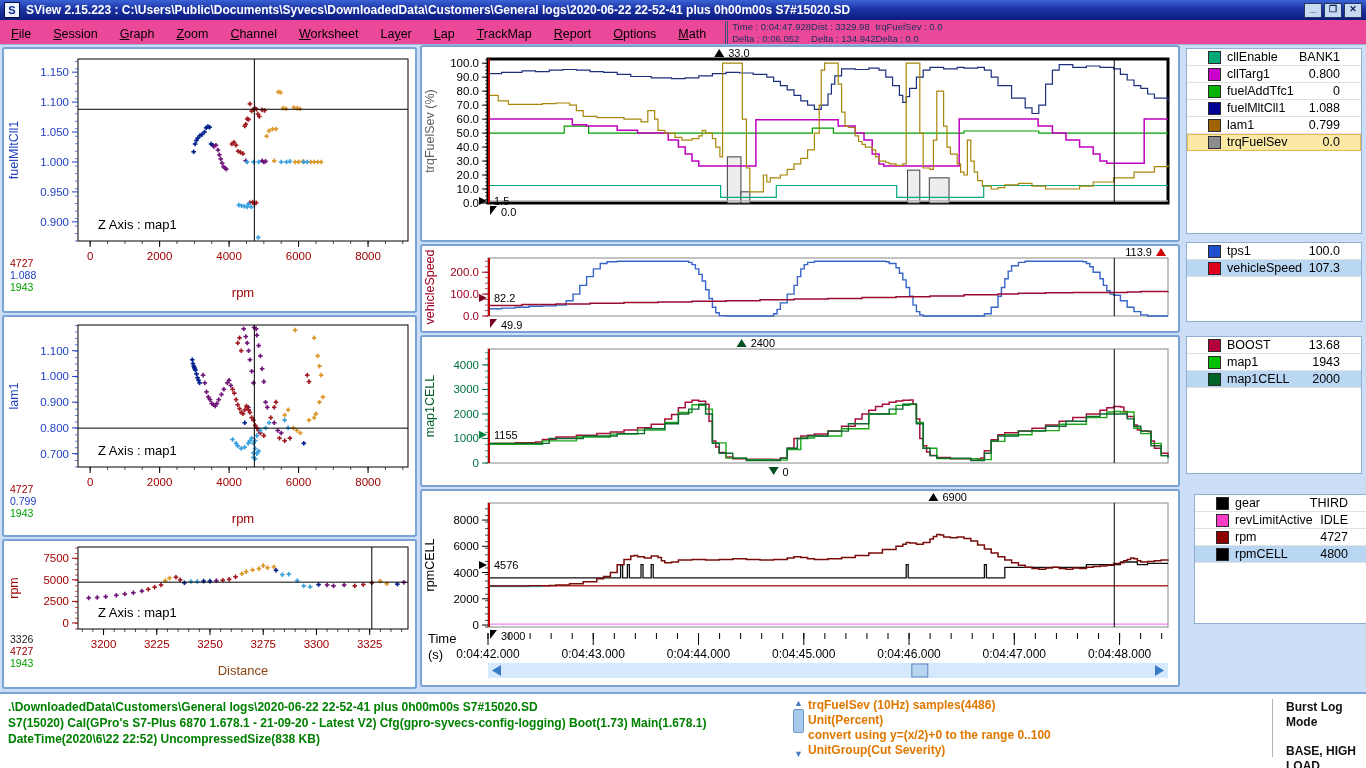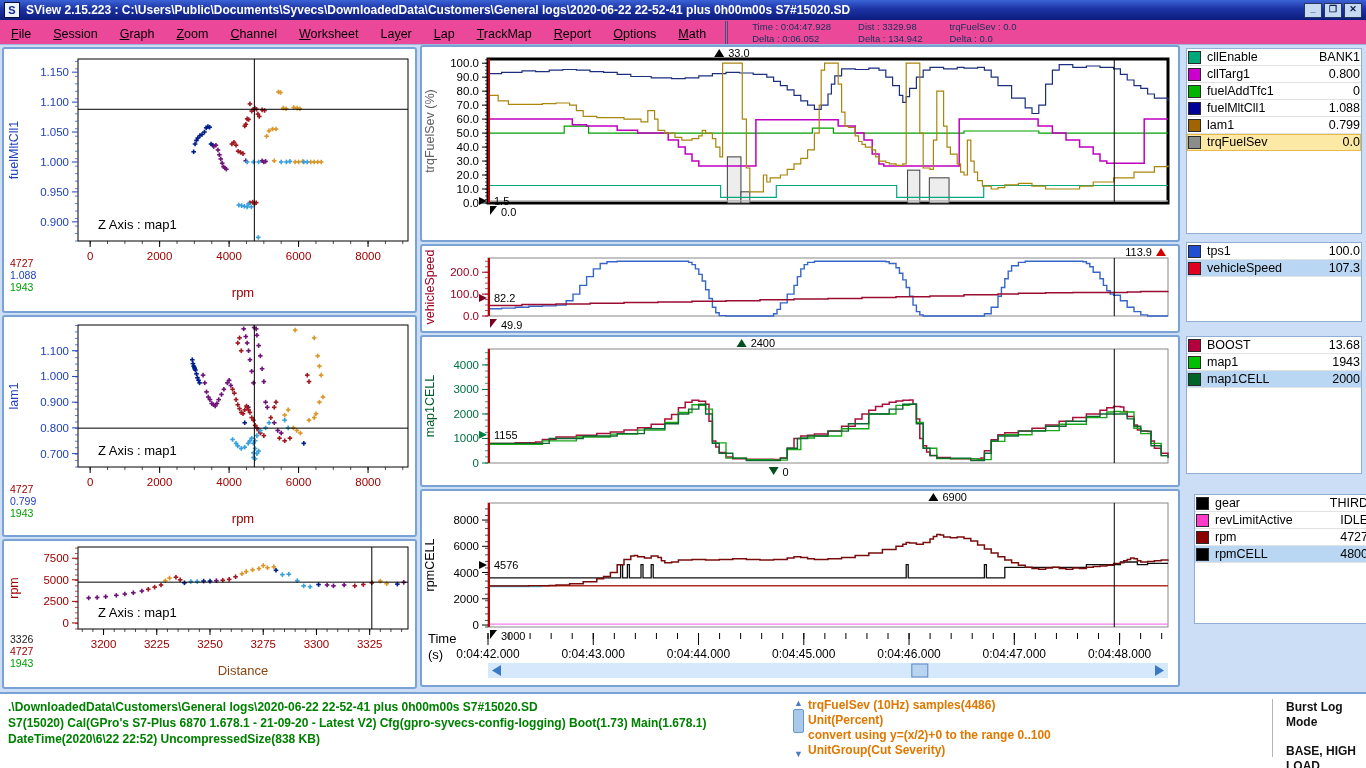--- a/index.html
+++ b/index.html
@@ -9,27 +9,27 @@
     color:#fff;font-size:12px;display:flex;align-items:center;padding:0 4px;box-sizing:border-box;}
   .app-icon{width:14px;height:14px;background:#eef4ff;color:#122a90;font-weight:bold;font-size:11px;
     text-align:center;line-height:14px;margin-right:6px;border:1px solid #05103f;flex:0 0 14px;}
   .tb-title{flex:1;white-space:nowrap;overflow:hidden;font-weight:bold;}
   .win-btns{display:flex;}
   .win-btns .wb{width:16px;height:13px;background:#c6daf2;border:1px solid #26365e;color:#0e1e54;
     font-size:9px;line-height:11px;text-align:center;margin-left:2px;font-weight:bold;}
   .menubar{position:absolute;top:20px;left:0;width:100%;height:25px;background:#ec4899;
     border-bottom:1px solid #9ab6d8;display:flex;align-items:flex-end;font-size:12.5px;color:#000;box-sizing:border-box;}
   .mi{padding:3px 11px;}
-  .menubar-status{margin-left:8px;border-left:3px double #3c5680;padding-left:24px;display:flex;gap:27px;
+  .menubar-status{margin-left:8px;border-left:3px double #3c5680;padding-left:4px;display:flex;gap:0;
     font-size:9.5px;color:#14305a;line-height:1.2;}
   .panel{position:absolute;background:#fff;border:2px solid #7aa2d4;border-radius:3px;box-sizing:border-box;}
   .chart{position:absolute;left:0;top:0;right:0;bottom:0;}
   svg text{font-family:"Liberation Sans",sans-serif;}
   .legend-panel{position:absolute;background:#fff;border:1px solid #8fb0d4;box-sizing:border-box;overflow:hidden;}
-  .lrow{display:flex;align-items:center;height:17px;border-bottom:1px solid #e2e2e2;padding:0 1px;font-size:12.5px;box-sizing:border-box;}
+  .lrow{display:flex;align-items:center;height:17px;border-bottom:1px solid #e2e2e2;padding:0 21px;font-size:12.5px;box-sizing:border-box;}
   .sw{width:13px;height:13px;border:1px solid #2a2a2a;margin-right:6px;flex:0 0 13px;box-sizing:border-box;}
   .ll{flex:1;white-space:nowrap;}
   .lv{text-align:left;white-space:nowrap;}
   .hl-yellow{background:#fce9a6;outline:1px solid #e6b84e;outline-offset:-1px;}
   .hl-blue{background:#b9d7f3;}
   .footer{position:absolute;left:0;top:692px;width:100%;height:82px;background:#fff;
     border-top:2px solid #7aa2d4;font-size:12px;box-sizing:border-box;font-weight:bold;}
   .f-green{position:absolute;left:8px;top:5px;color:#008000;line-height:16px;white-space:nowrap;}
   .f-orange{position:absolute;left:808px;top:4px;color:#e07800;line-height:15px;white-space:nowrap;}
   .f-right{position:absolute;left:1286px;top:6px;color:#111;line-height:15px;}

